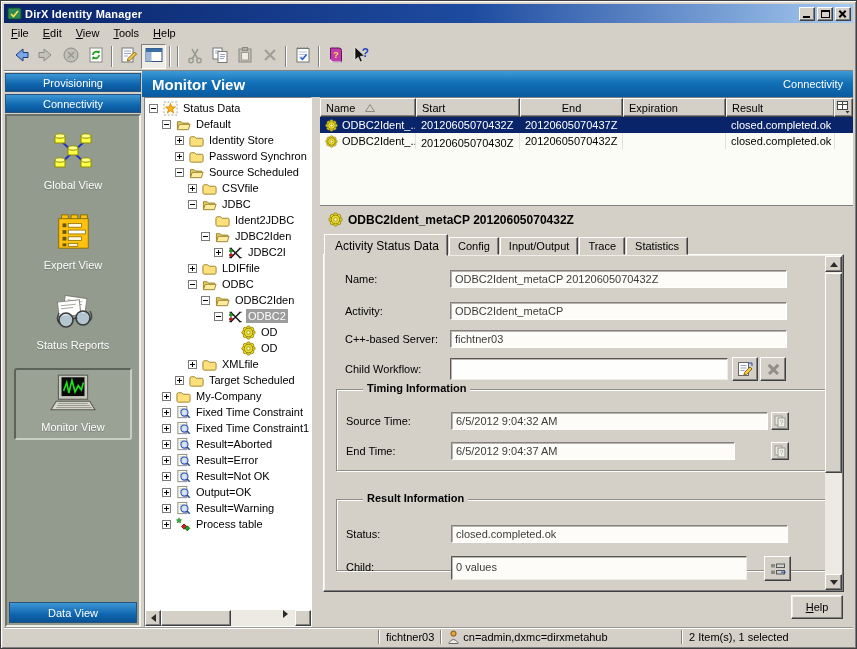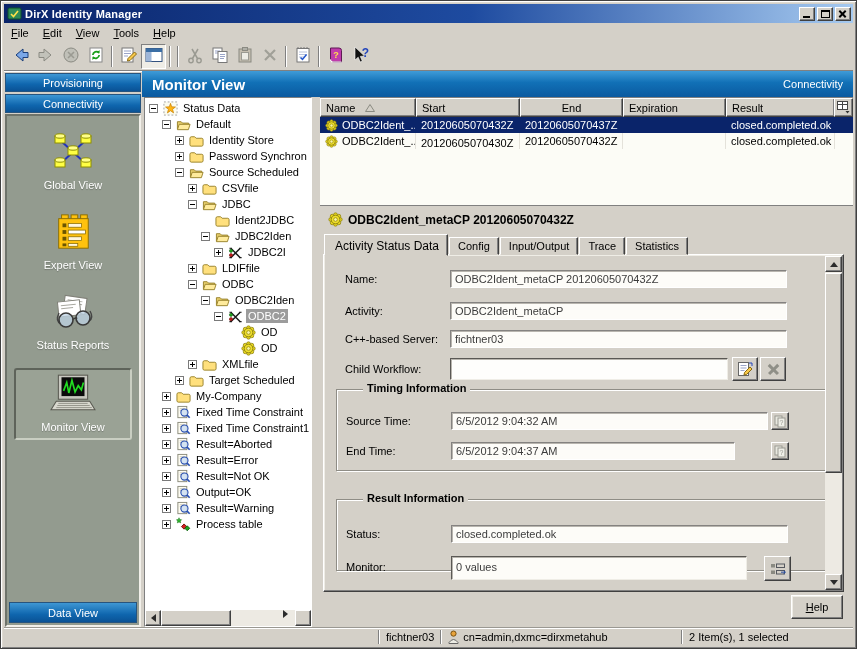--- a/index.html
+++ b/index.html
@@ -879,21 +879,21 @@
                         <text x="8.5" y="11" font-size="7" fill="#9A9A92" text-anchor="middle" font-family="Liberation Sans, sans-serif">?</text>
                       </svg>
                     </span>
                   </div>
               </div>
 
               <div class="groupbox" style="top:244px;height:72px">
                 <div class="gb-title">Result Information</div>
                 <div class="gb-label" style="top:28px">Status:</div>
                 <div class="gb-field" style="top:25px;width:337px">closed.completed.ok</div>
-                <div class="gb-label" style="top:61px">Monitor:</div>
+                <div class="gb-label" style="top:61px">Child:</div>
                 <div class="gb-field" style="top:56px;width:296px;height:24px;border-color:#5A5854 #EFEDE6 #EFEDE6 #5A5854;padding-top:4px">0 values</div>
                 <div class="mini-btn" style="left:427px;top:56px;width:27px;height:25px">
                     <span id="icon-remark-btn" style="display:flex">
                       <svg width="18" height="16" viewBox="0 0 18 16" xmlns="http://www.w3.org/2000/svg">
                         <rect x="2" y="3" width="4" height="3.5" fill="#8A8A82"></rect>
                         <rect x="7.5" y="3" width="8" height="3.5" fill="none" stroke="#55585E"></rect>
                         <rect x="2" y="9.5" width="4" height="3.5" fill="#8A8A82"></rect>
                         <rect x="7.5" y="9.5" width="8" height="3.5" fill="none" stroke="#55585E"></rect>
                         <path d="M12 11.2 h4 M14.5 9.7 L16.5 11.2 L14.5 12.7" stroke="#2A4E9E" fill="none"></path>
                       </svg>

